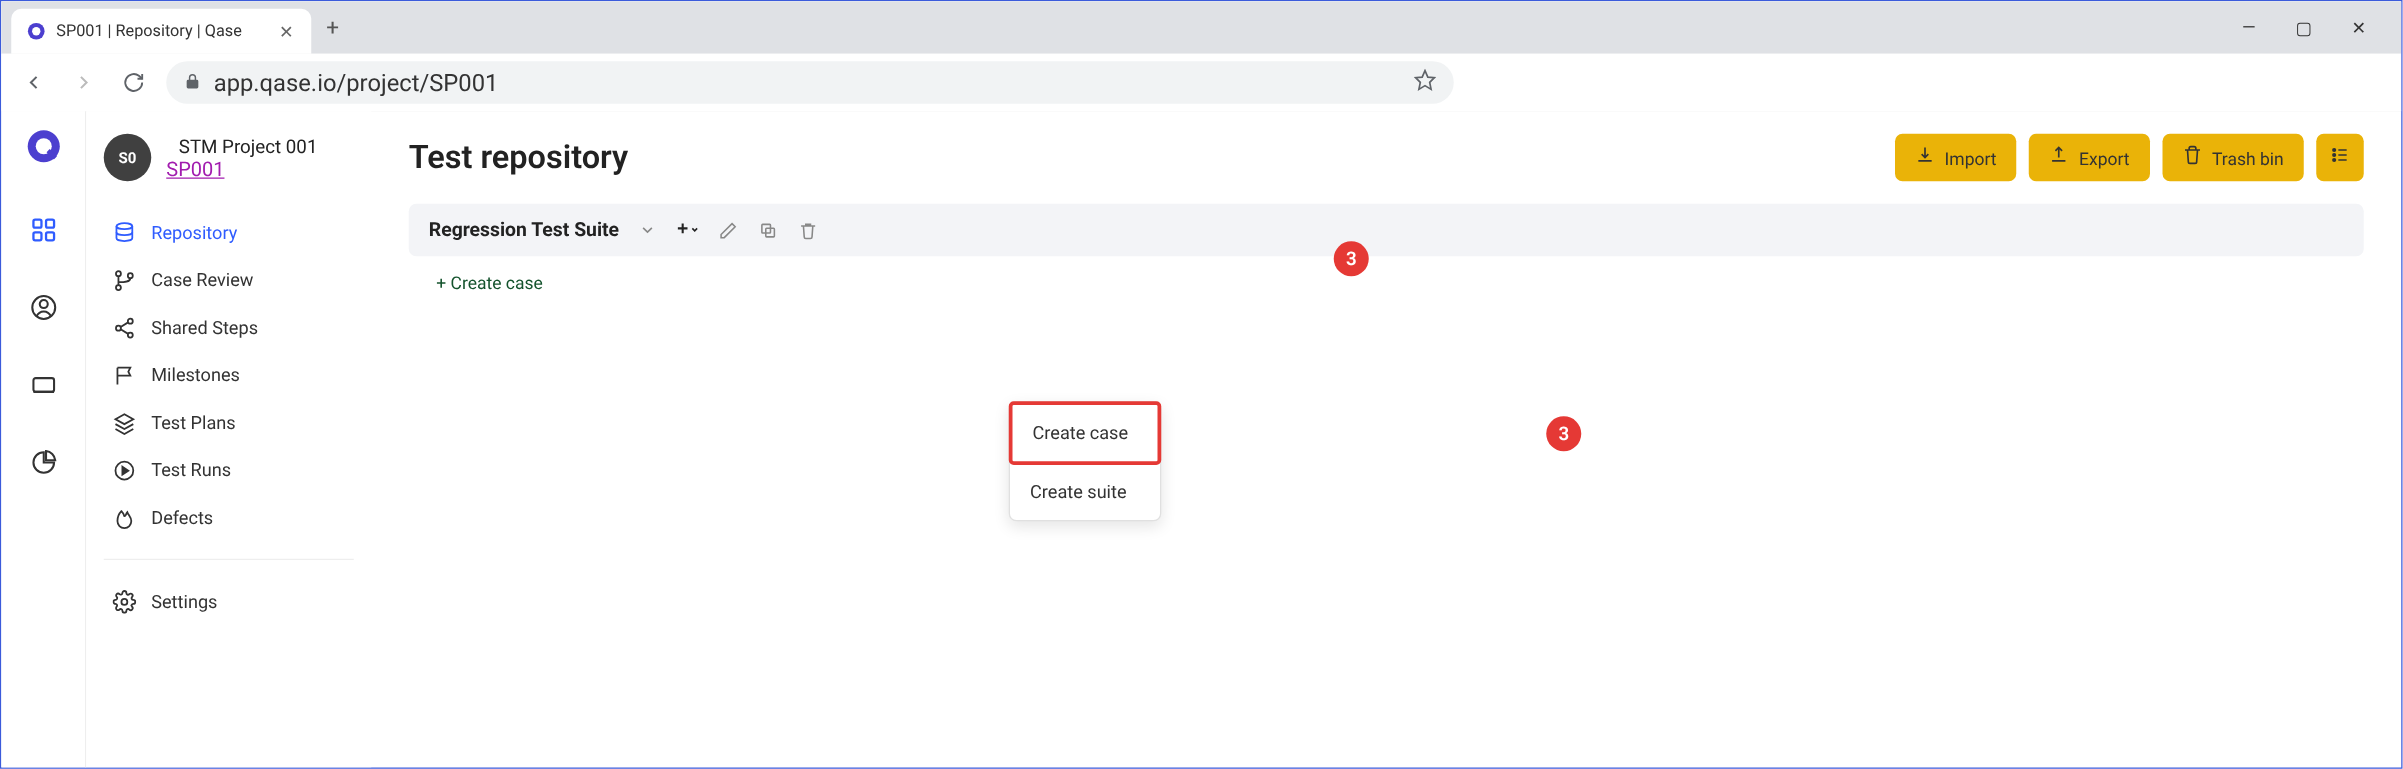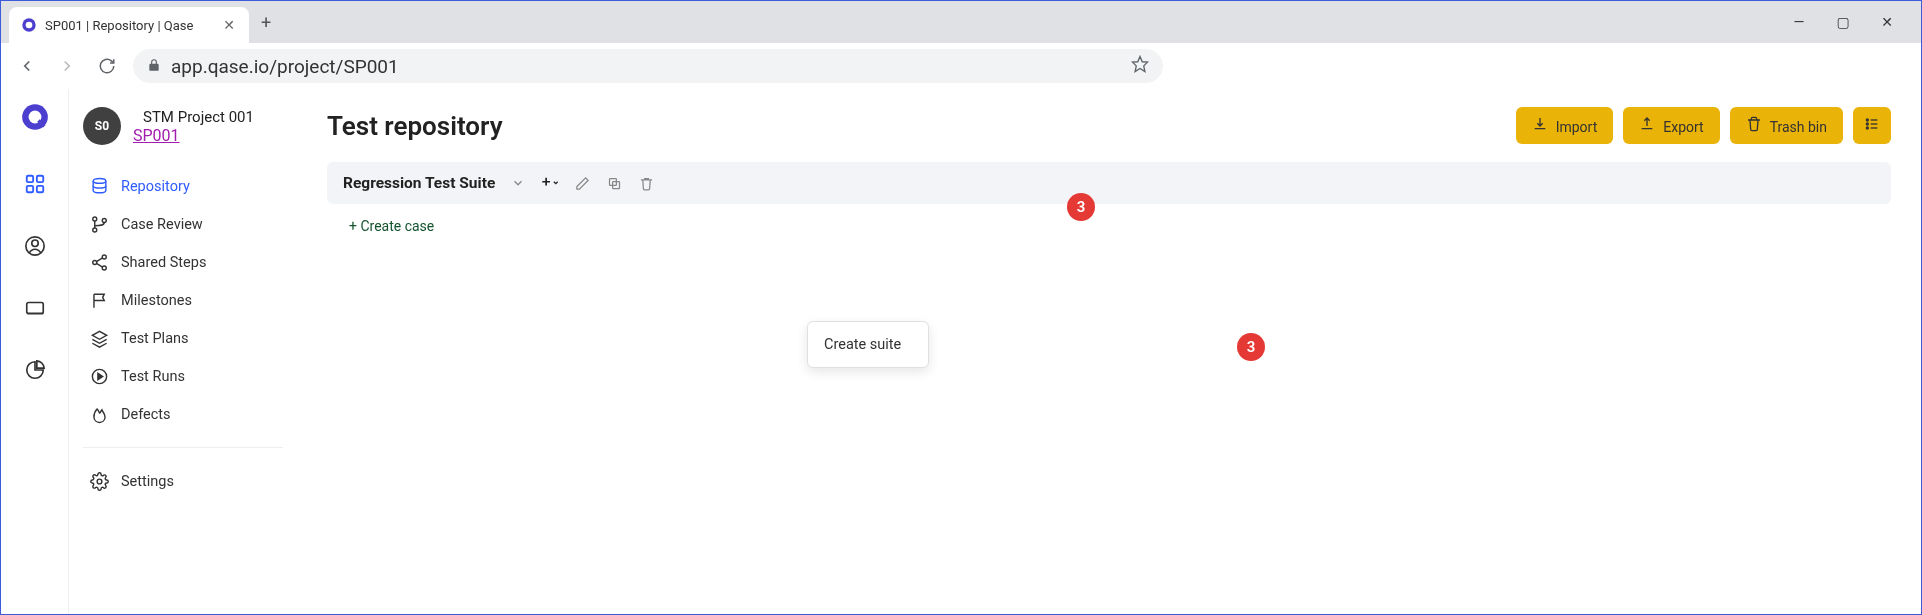--- a/index.html
+++ b/index.html
@@ -307,19 +307,20 @@
         </span>
       <span class="suite-icon">
           <svg width="15" height="15" viewBox="0 0 24 24" fill="none" stroke="currentColor" stroke-width="2">
             <path d="M3 6h18M6 6l1 14a2 2 0 0 0 2 2h6a2 2 0 0 0 2-2l1-14M9 6V4h6v2"></path>
           </svg>
         </span>
     </div>
     <div class="create-case-row">+ Create case</div>
 
     <div class="dropdown">
+      <div class="dropdown-item hl">Create case</div>
       <div class="dropdown-item">Create suite</div>
     </div>
 
     <div class="annot-badge badge-1">3</div>
     <div class="annot-badge badge-2">3</div>
   </div>
 </div>
 
 </body></html>

